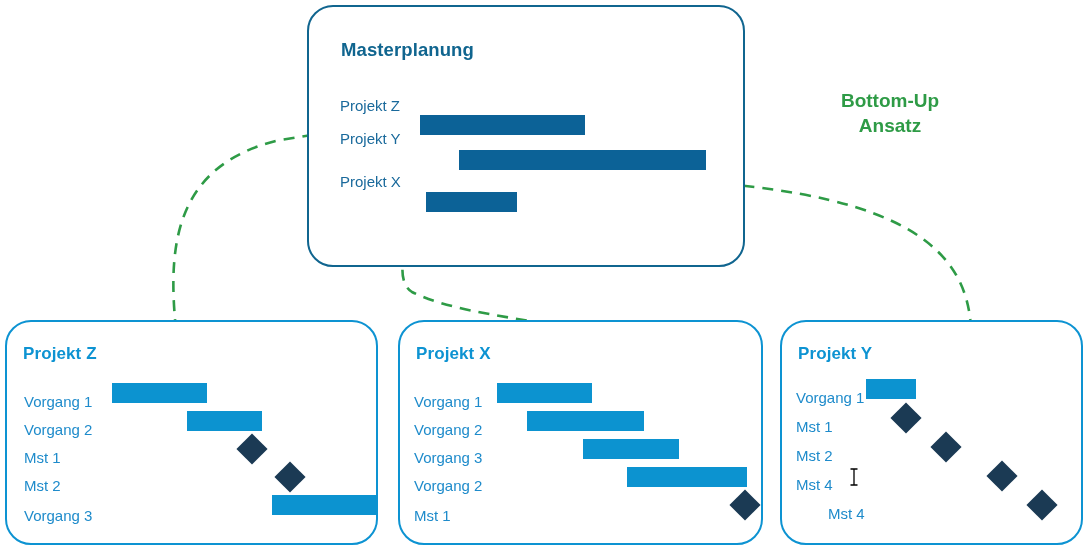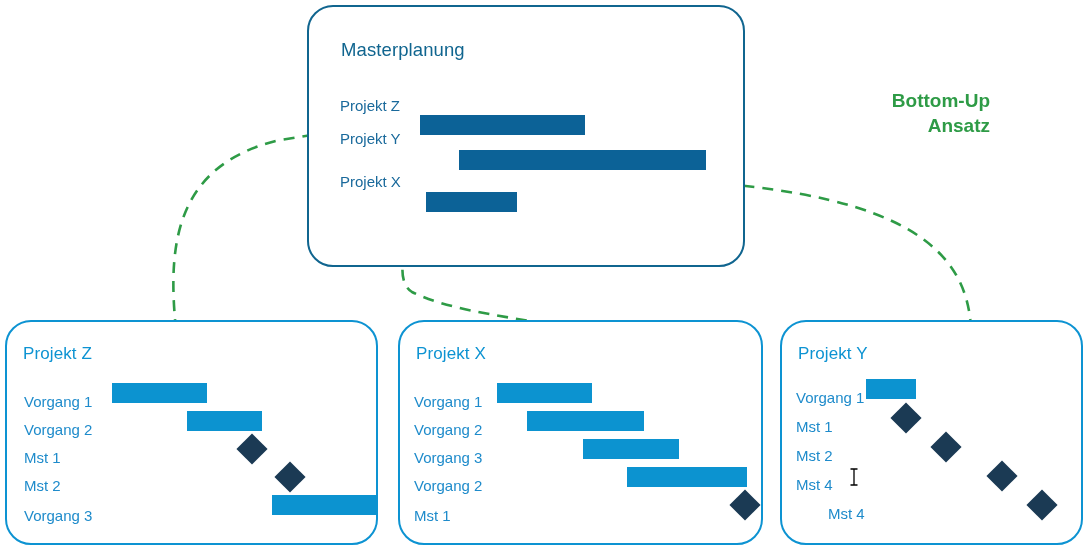--- a/index.html
+++ b/index.html
@@ -35,21 +35,21 @@
     border-radius: 26px;
   }
   .panel.master {
     border: 2.5px solid #10658F;
   }
   .panel.sub {
     border: 2.5px solid #0D93D2;
   }
   .panel-title {
     position: absolute;
-    font-weight: normal;
+    font-weight: bold;
     white-space: nowrap;
   }
   .panel.master .panel-title {
     left: 32px;
     top: 32px;
     font-size: 18.5px;
     color: #10658F;
     letter-spacing: .1px;
   }
   .panel.sub .panel-title {
@@ -218,21 +218,21 @@
 
       <div class="row-label" style="left:14px; top:155px;">Mst 4</div>
       <div class="diamond" style="left:209px; top:143px;"></div>
 
       <div class="row-label" style="left:14px; top:184px;margin-left:32px;">Mst 4</div>
       <div class="diamond" style="left:249px; top:172px;"></div>
 
     </div>
   </div>
 
-  <div class="caption" style="left:790px; top:88px; width:200px;text-align:right;">
+  <div class="caption" style="left:790px; top:88px; width:200px;">
     <div>Bottom-Up</div>
     <div>Ansatz</div>
   </div>
 
   <svg class="cursor-ibeam" style="left:849px; top:468px;" viewBox="0 0 10 18" xmlns="http://www.w3.org/2000/svg">
     <path d="M1.5,1 L8.5,1 M5,1 L5,17 M1.5,17 L8.5,17" stroke="#000000" stroke-width="1.3" fill="none"></path>
   </svg>
 
 </div>
 

